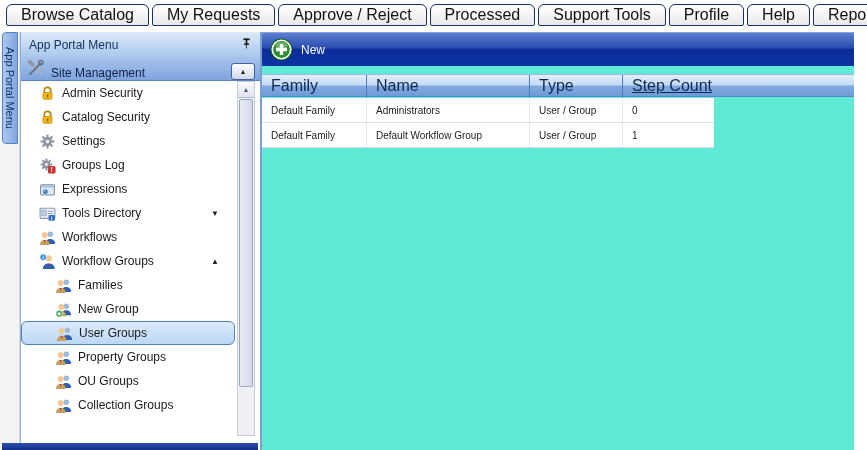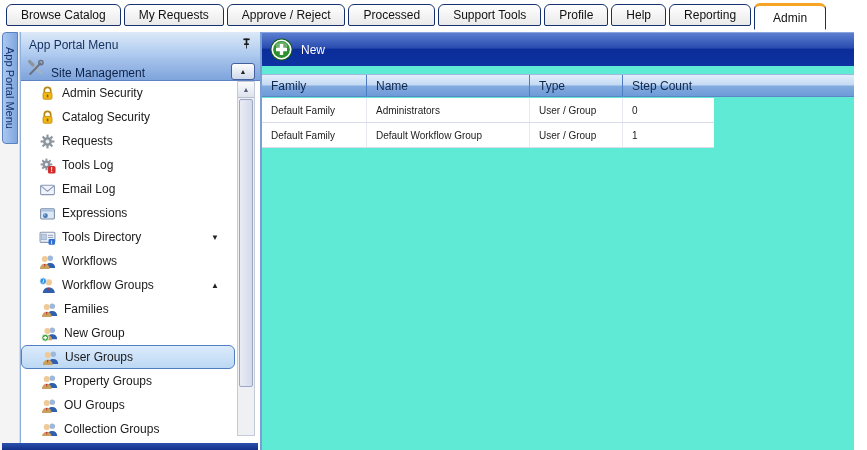--- a/index.html
+++ b/index.html
@@ -6,21 +6,21 @@
   html,body { width:867px; height:450px; overflow:hidden; background:#fff;
     font-family:"Liberation Sans", sans-serif; }
   #app { position:relative; width:867px; height:450px; background:#fff; }
 
   
   #tabbar { position:absolute; left:0; top:0; width:867px; height:32px;
     background:#fff; display:flex; align-items:flex-end; padding:3px 0 6px 6px; }
   .tab { height:22px; line-height:20px; padding:0 14px; margin-right:3px;
     border:1px solid #17316e; border-radius:6px 6px 2px 2px;
     background:linear-gradient(#ffffff, #f2f2f2 60%, #e9e9e9);
-    font-size:12px; color:#111; cursor:default; white-space:nowrap; }
+    font-size:16px; color:#111; cursor:default; white-space:nowrap; }
   .tab.active { height:27px; line-height:24px; background:#fff;
     border-top:3px solid #f5a423; border-bottom:1px solid #fff;
     border-radius:6px 6px 0 0; min-width:72px; text-align:center; margin-bottom:-4px; }
 
   
   #left-rail { position:absolute; left:0; top:32px; width:20px; height:418px;
     background:#f4f4f4; border-right:1px solid #dcdcdc; }
   #vtab { position:absolute; left:2px; top:0; width:16px; height:112px;
     background:linear-gradient(to right, #aac8f0, #7fa6de);
     border:1px solid #5a82c0; border-radius:4px 0 0 4px;
@@ -38,21 +38,21 @@
     background:linear-gradient(#a9c4ec, #7ea4dc);
     border-bottom:1px solid #5e82c2;
     display:flex; align-items:flex-end; padding:0 6px; font-size:12px; color:#0e2248; }
   #sb-section .lbl { flex:1; padding-left:6px; }
   .mini-btn { width:24px; height:17px; border:1px solid #44619e; border-radius:3px;
     background:linear-gradient(#fdfdfd,#cfd8ea); color:#222; font-size:7px;
     display:flex; align-items:center; justify-content:center; }
   #tree { position:absolute; left:0; top:49px; right:26px; bottom:7px; overflow:hidden; }
   .titem { position:relative; height:24px; display:flex; align-items:center;
     padding-left:18px; font-size:12px; color:#1a1a1a; }
-  .titem.ind1 { padding-left:20px; }
+  .titem.ind1 { padding-left:34px; }
   .titem .ic { width:17px; height:17px; margin-right:6px; flex:0 0 17px; }
   .titem .ic svg { width:17px; height:17px; display:block; }
   .titem.sel { background:linear-gradient(#dcebfc, #bcd8f4);
     border:1px solid #4f7fc0; border-radius:6px; }
   .titem .exp { position:absolute; right:16px; font-size:8px; color:#222; }
 
   
   #sb-scroll { position:absolute; left:216px; top:49px; width:18px; height:355px;
     background:#eef0f4; border:1px solid #c4cad8; }
   #sb-up { height:16px; background:linear-gradient(#fafbfd,#dde2ec);
@@ -77,24 +77,24 @@
   #toolbar { position:absolute; left:0; top:0; right:0; height:34px;
     background:linear-gradient(#5b7fd0 0%, #2a4cb0 45%, #0b2d9a 50%, #0e32a2 100%);
     border-top:1px solid #8aa4e0; display:flex; align-items:center; padding:0 8px; }
   #new-btn { display:flex; align-items:center; gap:8px; color:#fff; font-size:12px;
     cursor:pointer; }
   #new-btn svg { width:23px; height:23px; display:block; }
 
   #grid-header { position:absolute; left:0; top:42px; right:0; height:23px;
     background:linear-gradient(#e3eefb 0%, #c3d9f3 48%, #84abdf 52%, #6d9bd8 100%);
     border-top:1px solid #9db9e2; border-bottom:1px solid #5e86c4;
-    display:flex; font-size:12px; color:#12294f; }
+    display:flex; font-size:16px; color:#12294f; }
   .hcell { display:flex; align-items:center; padding-left:9px;
     border-right:1px solid #4d7ec2; }
-  .hcell:last-child { border-right:none; flex:1; }
+  .hcell:last-child { border-right:none; flex:1;text-decoration:underline; }
 
   #grid-rows { position:absolute; left:0; top:66px; width:452px; }
   .trow { display:flex; height:25px; border-bottom:1px solid #d9dcea;
     background:#fff; font-size:10px; color:#1c1c1c; }
   .tcell { display:flex; align-items:center; padding-left:9px;
     border-right:1px solid #e6e9f2; }
   .tcell:last-child { border-right:none; }
 </style>
 </head>
 <body>
@@ -174,51 +174,42 @@
                 <line x1="12" y1="8" x2="14.5" y2="8"></line>
                 <line x1="3.4" y1="3.4" x2="5.2" y2="5.2"></line>
                 <line x1="10.8" y1="10.8" x2="12.6" y2="12.6"></line>
                 <line x1="12.6" y1="3.4" x2="10.8" y2="5.2"></line>
                 <line x1="3.4" y1="12.6" x2="5.2" y2="10.8"></line>
               </g>
               <circle cx="8" cy="8" r="4.2" fill="#8d939c"></circle>
               <circle cx="8" cy="8" r="1.8" fill="#e9edf4"></circle>
             </svg>
           </span>
-          <span>Requests</span>
+          <span>Settings</span>
         </div>
         <div class="titem">
           <span class="ic">
             <svg viewBox="0 0 16 16">
               <g stroke="#8d939c" stroke-width="1.8">
                 <line x1="7" y1="1.5" x2="7" y2="3.6"></line>
                 <line x1="7" y1="10.4" x2="7" y2="12.5"></line>
                 <line x1="1.5" y1="7" x2="3.6" y2="7"></line>
                 <line x1="10.4" y1="7" x2="12.5" y2="7"></line>
                 <line x1="3.1" y1="3.1" x2="4.6" y2="4.6"></line>
                 <line x1="9.4" y1="9.4" x2="10.9" y2="10.9"></line>
                 <line x1="10.9" y1="3.1" x2="9.4" y2="4.6"></line>
                 <line x1="3.1" y1="10.9" x2="4.6" y2="9.4"></line>
               </g>
               <circle cx="7" cy="7" r="3.7" fill="#8d939c"></circle>
               <circle cx="7" cy="7" r="1.5" fill="#e9edf4"></circle>
               <rect x="8.4" y="8.4" width="7.2" height="7.2" rx="1.6" fill="#d32f2f"></rect>
               <text x="12" y="14.2" font-size="6.4" fill="#fff" text-anchor="middle" font-weight="bold">!</text>
             </svg>
           </span>
-          <span>Tools Log</span>
-        </div>
-        <div class="titem">
-          <span class="ic">
-            <svg viewBox="0 0 16 16">
-              <rect x="1.5" y="4" width="13" height="8.8" rx="1" fill="#f0f4fa" stroke="#8a99b5"></rect>
-              <path d="M1.8 4.6L8 9.6l6.2-5" fill="none" stroke="#8a99b5"></path>
-            </svg>
-          </span>
-          <span>Email Log</span>
+          <span>Groups Log</span>
         </div>
         <div class="titem">
           <span class="ic">
             <svg viewBox="0 0 16 16">
               <rect x="1.5" y="3.5" width="13" height="9.6" rx="1" fill="#dce9f5" stroke="#7d8ca6"></rect>
               <rect x="2" y="4" width="12" height="2.2" fill="#a8c2e0"></rect>
               <circle cx="6" cy="10" r="2.3" fill="#4a7ab5"></circle>
               <circle cx="5.3" cy="9.3" r="0.8" fill="#9cc0e8"></circle>
             </svg>
           </span>

